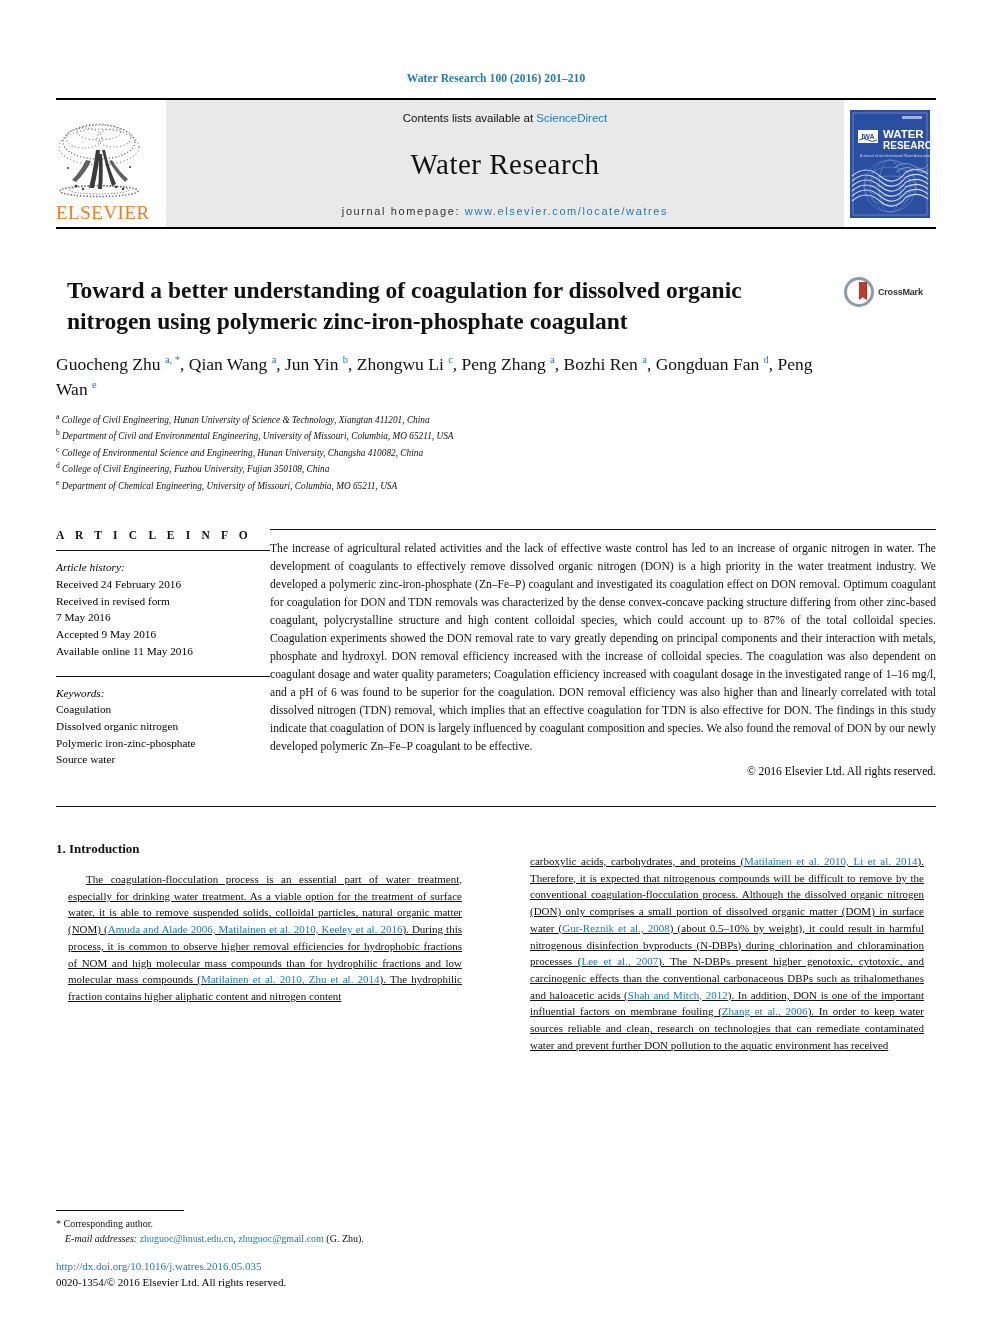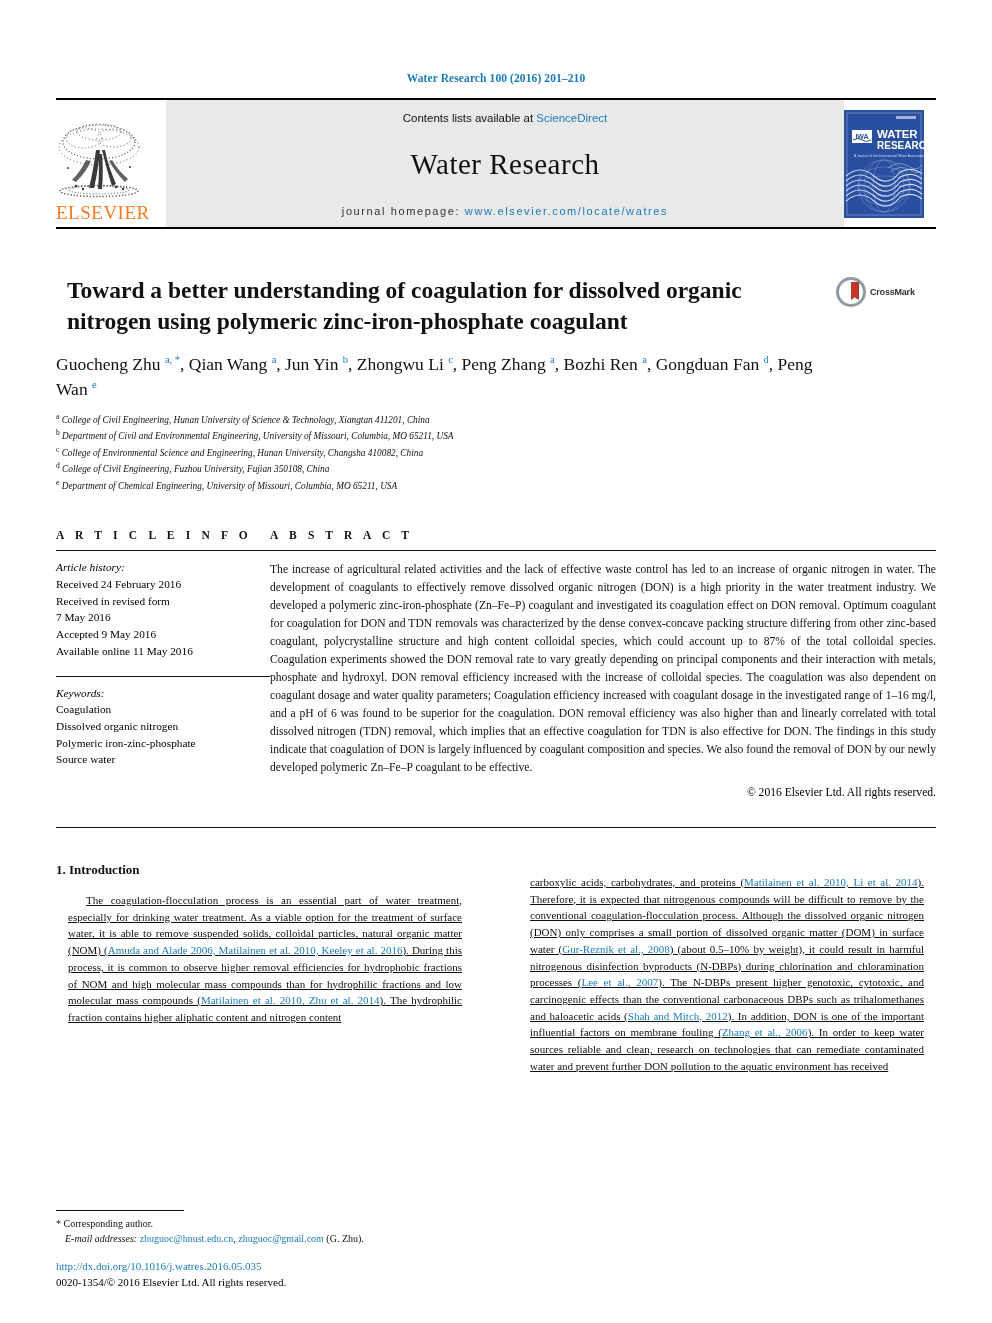--- a/index.html
+++ b/index.html
@@ -89,40 +89,40 @@
     letter-spacing: 1.6px;
     color: #333;
   }
   .homepage-line .url { color: #1a7bb9; }
   .cover-thumb {
     width: 92px;
     flex: 0 0 92px;
     background: #ffffff;
     display: flex;
     align-items: center;
-    justify-content: flex-start;
+    justify-content: center;
   }
 
   
   .title-block {
     margin-top: 46px;
     position: relative;
     min-height: 60px;
   }
   .paper-title {
     font-size: 23.5px;
     line-height: 1.30;
     font-weight: bold;
     margin: 11px;
     width: 745px;
     color: #111;
   }
   .crossmark {
     position: absolute;
-    right: 12px;
+    right: 4px;
     top: 2px;
     width: 88px;
     display: flex;
     align-items: center;
     gap: 4px;
   }
   .crossmark-label {
     font-family: "Liberation Sans", sans-serif;
     font-size: 9px;
     font-weight: bold;
@@ -359,21 +359,20 @@
         <div id="keyword-items">
             <div>Coagulation</div>
             <div>Dissolved organic nitrogen</div>
             <div>Polymeric iron-zinc-phosphate</div>
             <div>Source water</div>
           </div>
       </div>
     </div>
 
     <div class="col-abs">
-      <div class="sec-head">A B S T R A C T</div>
       <div class="rule"></div>
       <div class="abstract-body">The increase of agricultural related activities and the lack of effective waste control has led to an increase of organic nitrogen in water. The development of coagulants to effectively remove dissolved organic nitrogen (DON) is a high priority in the water treatment industry. We developed a polymeric zinc-iron-phosphate (Zn–Fe–P) coagulant and investigated its coagulation effect on DON removal. Optimum coagulant for coagulation for DON and TDN removals was characterized by the dense convex-concave packing structure differing from other zinc-based coagulant, polycrystalline structure and high content colloidal species, which could account up to 87% of the total colloidal species. Coagulation experiments showed the DON removal rate to vary greatly depending on principal components and their interaction with metals, phosphate and hydroxyl. DON removal efficiency increased with the increase of colloidal species. The coagulation was also dependent on coagulant dosage and water quality parameters; Coagulation efficiency increased with coagulant dosage in the investigated range of 1–16 mg/l, and a pH of 6 was found to be superior for the coagulation. DON removal efficiency was also higher than and linearly correlated with total dissolved nitrogen (TDN) removal, which implies that an effective coagulation for TDN is also effective for DON. The findings in this study indicate that coagulation of DON is largely influenced by coagulant composition and species. We also found the removal of DON by our newly developed polymeric Zn–Fe–P coagulant to be effective.</div>
       <div class="copyline">© 2016 Elsevier Ltd. All rights reserved.</div>
     </div>
   </div>
 
   <div class="hr-body"></div>
 
   <div class="body-cols">
     <div class="bcol">

